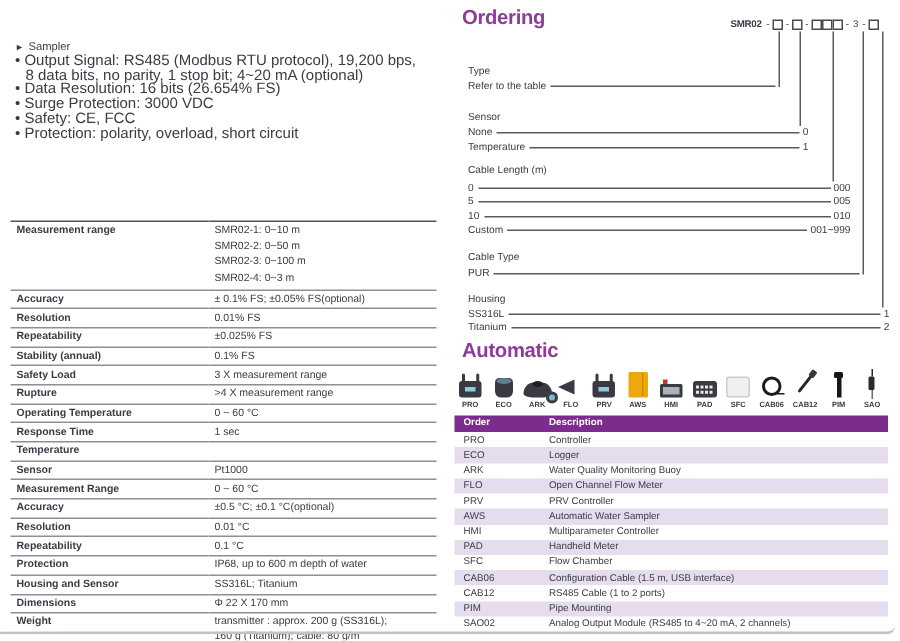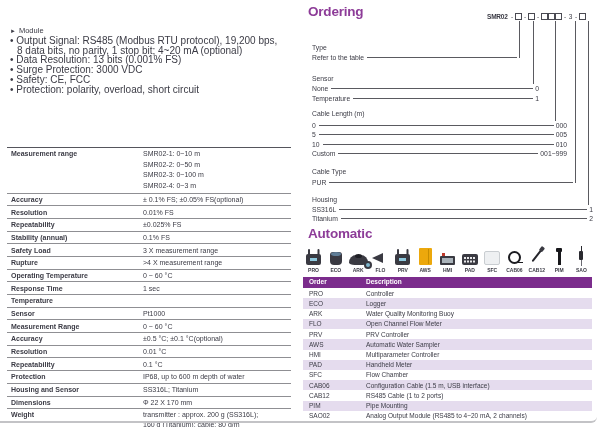--- a/index.html
+++ b/index.html
@@ -91,27 +91,27 @@
   .page-edge{position:absolute;left:0;top:417px;width:597px;height:4px;
     border-bottom:2px solid #c3c3c6;border-bottom-right-radius:7px;}
 </style>
 </head>
 <body>
 
 <div class="page">
 
 
   <div class="general">
-    <span class="arrow">►</span><span>Module</span>
+    <span class="arrow">►</span><span>Sampler</span>
   </div>
 
   <ul class="bullets">
     <li>Output Signal: RS485 (Modbus RTU protocol), 19,200 bps,
 8 data bits, no parity, 1 stop bit; 4~20 mA (optional)</li>
-    <li>Data Resolution: 13 bits (0.001% FS)</li>
+    <li>Data Resolution: 16 bits (26.654% FS)</li>
     <li>Surge Protection: 3000 VDC</li>
     <li>Safety: CE, FCC</li>
     <li>Protection: polarity, overload, short circuit</li>
   </ul>
 
   <table class="spec-table">
     <tbody>
       <tr>
           <td class="lab">Measurement range</td>
           <td class="val tall">SMR02-1: 0~10 m

